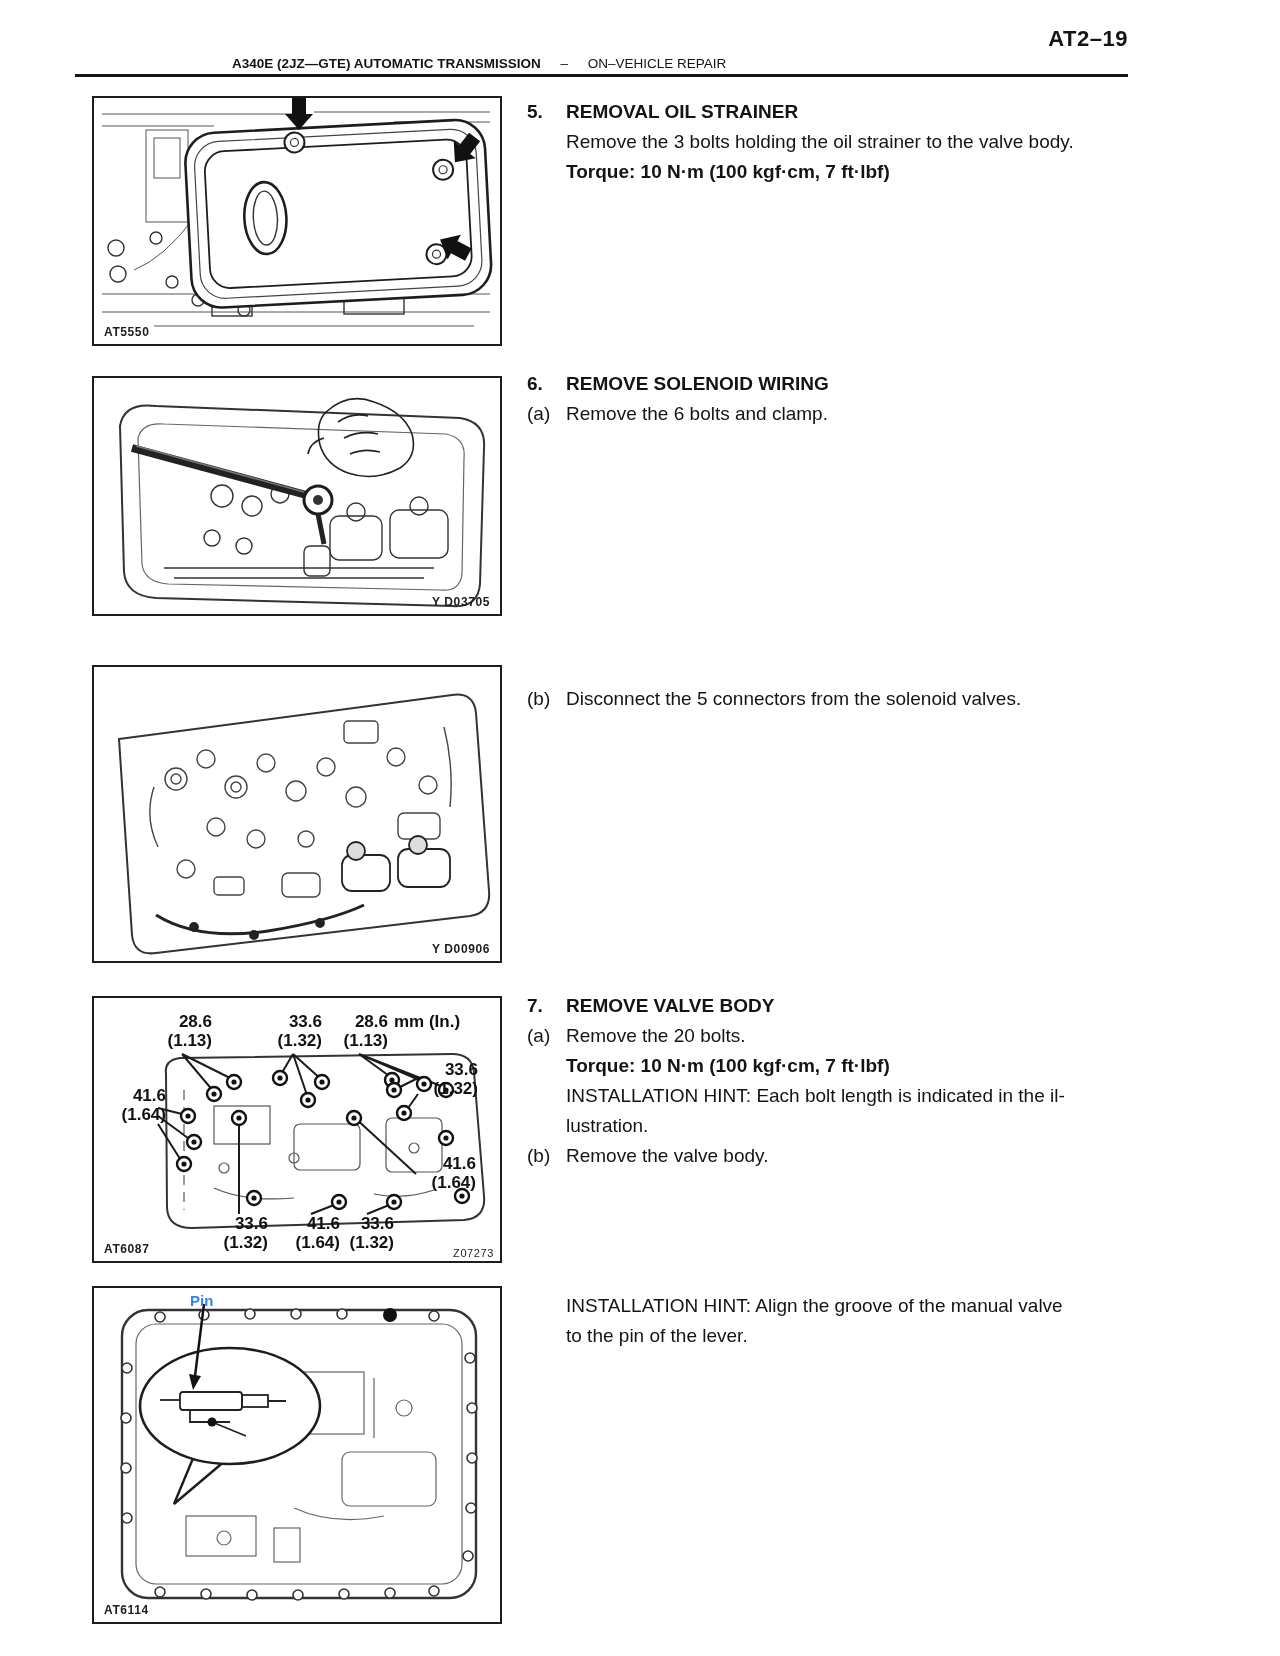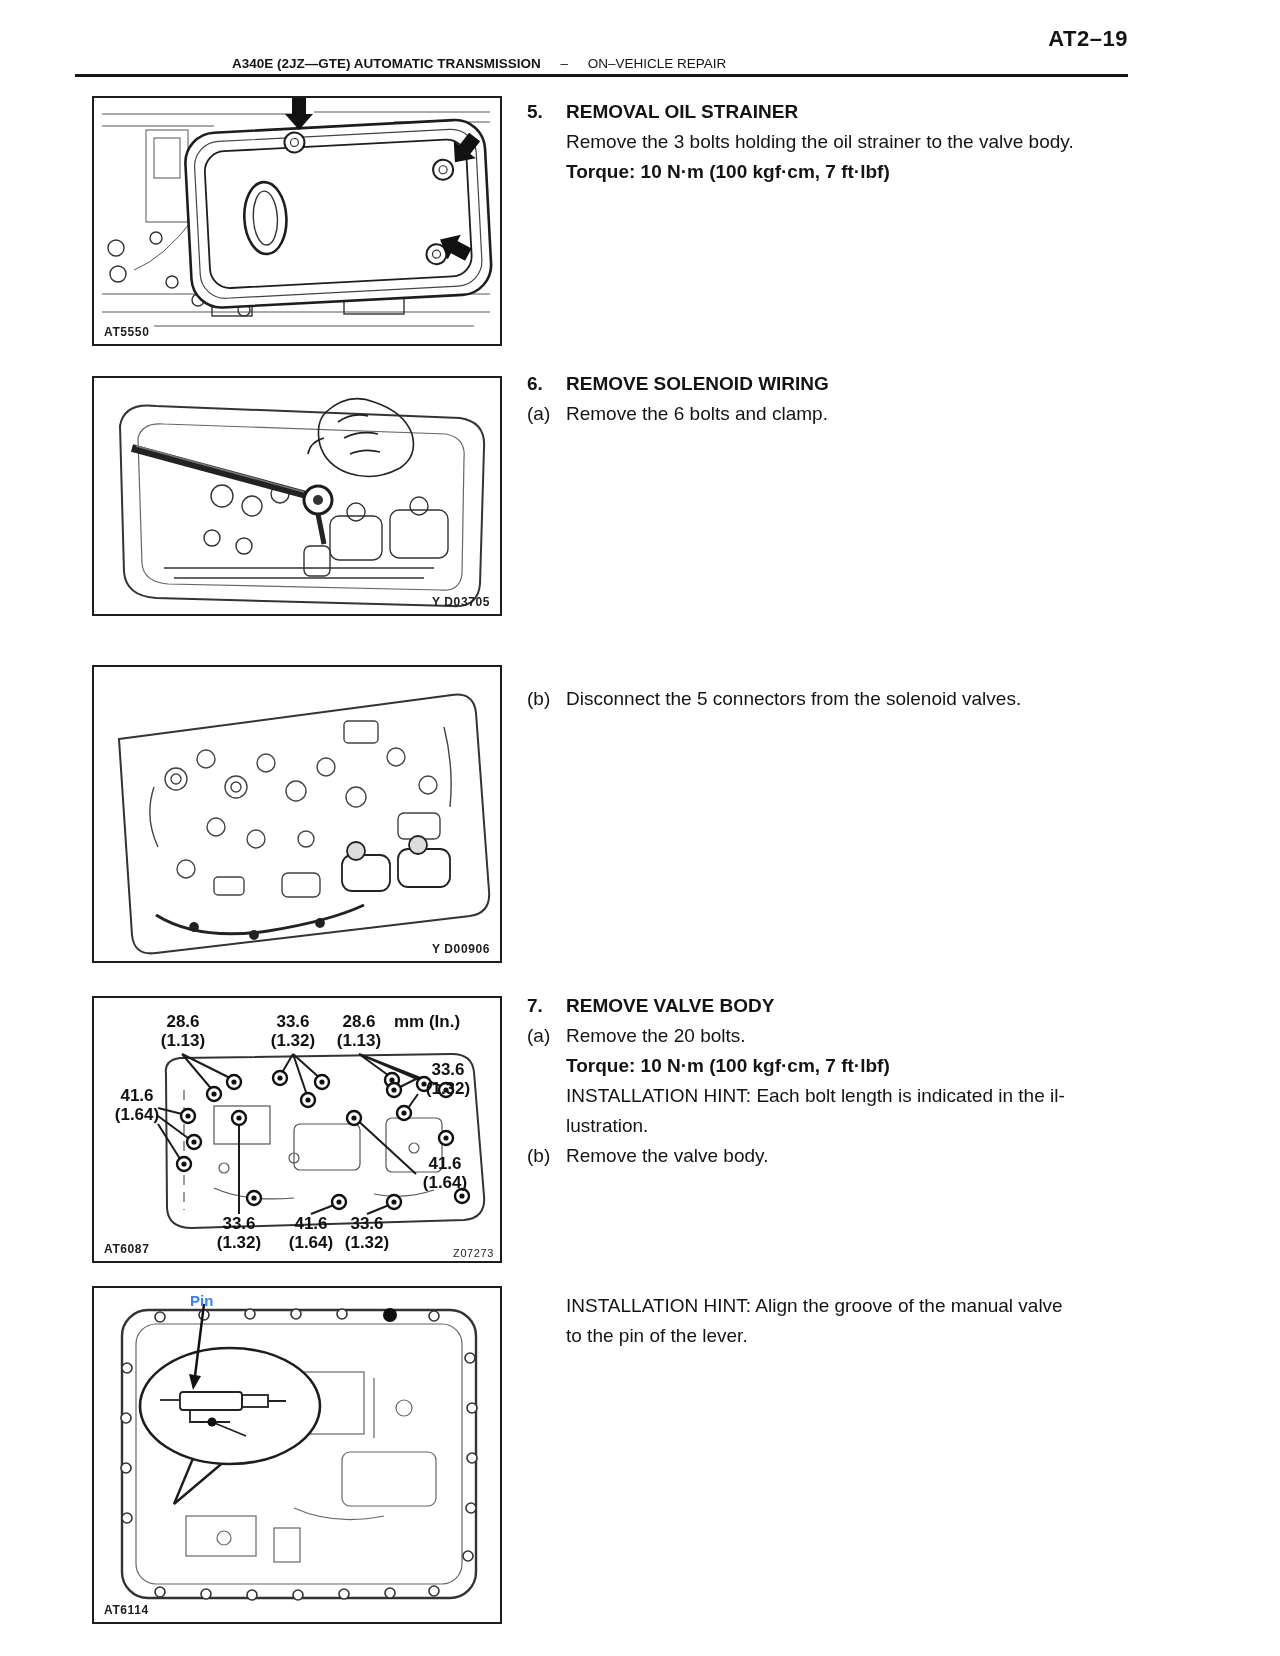--- a/index.html
+++ b/index.html
@@ -30,21 +30,21 @@
   }
   .code-bl{left:10px;bottom:5px;}
   .code-br{right:10px;bottom:5px;}
   #fig1{top:96px;height:250px;}
   #fig2{top:376px;height:240px;}
   #fig3{top:665px;height:298px;}
   #fig4{top:996px;height:267px;}
   #fig5{top:1286px;height:338px;}
   
   .callout{
-    position:absolute;font-size:17px;font-weight:700;line-height:19px;text-align:center;
+    position:absolute;font-size:17px;font-weight:700;line-height:19px;text-align:right;
     color:#111;white-space:nowrap;
   }
   .c-top1{left:60px;top:14px;width:58px;}
   .c-top2{left:170px;top:14px;width:58px;}
   .c-top3{left:236px;top:14px;width:58px;}
   .c-unit{left:300px;top:14px;width:80px;text-align:left;}
   .c-left{left:14px;top:88px;width:58px;}
   .c-right1{left:324px;top:62px;width:60px;}
   .c-right2{left:320px;top:156px;width:62px;}
   .c-bot1{left:116px;top:216px;width:58px;}

